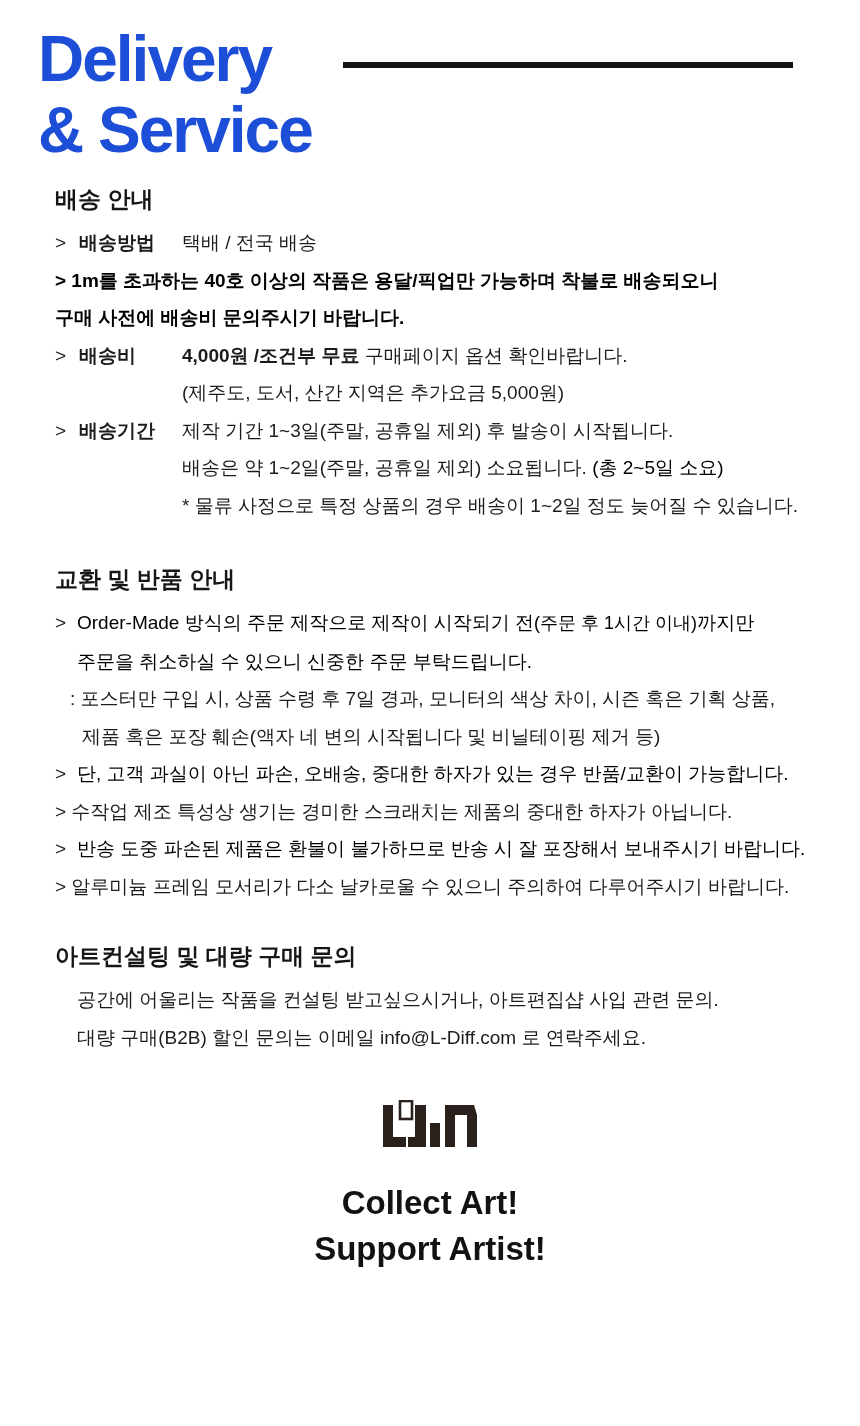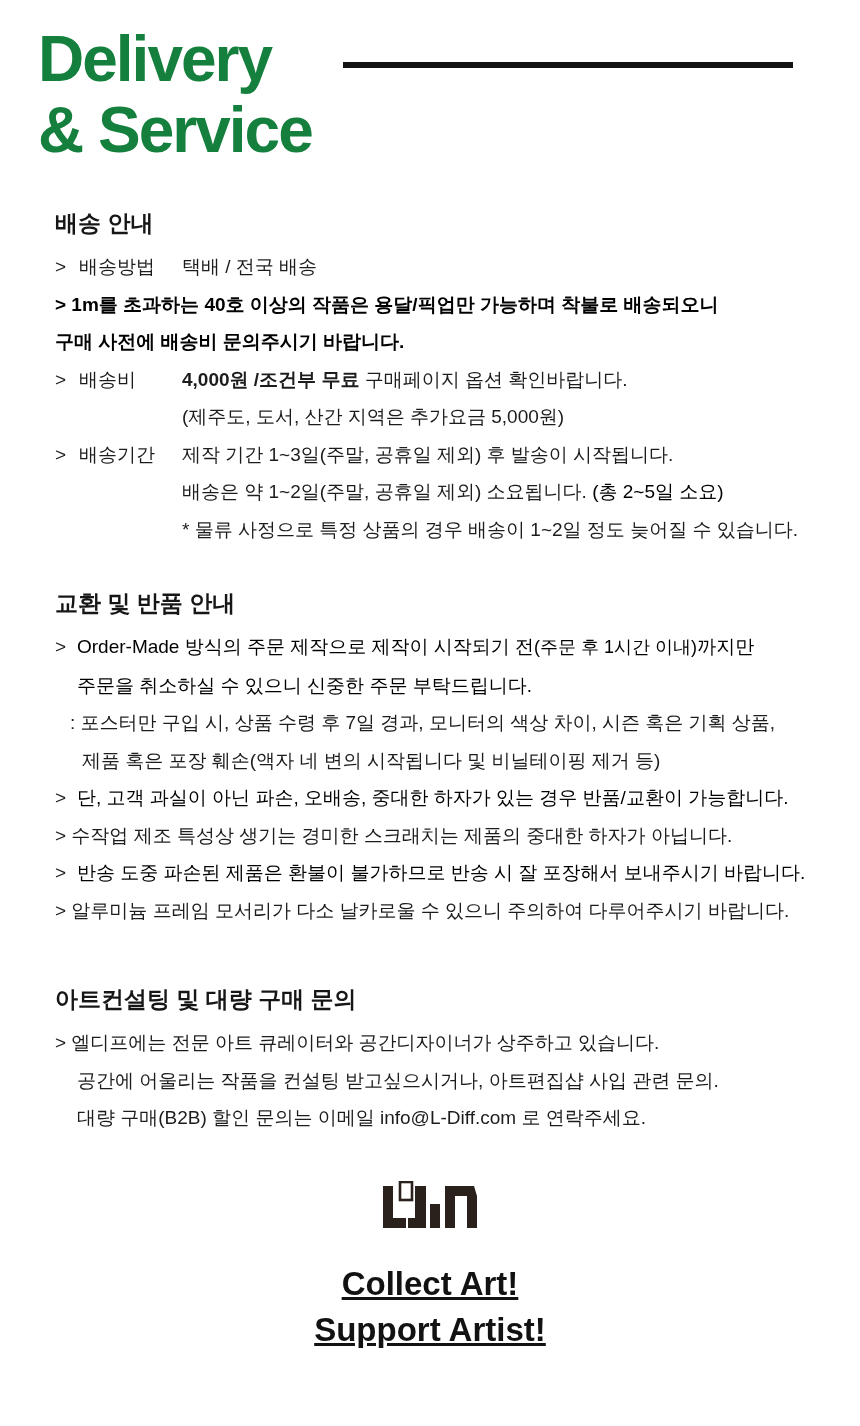--- a/index.html
+++ b/index.html
@@ -10,57 +10,57 @@
     width:860px; height:1426px;
     background:#ffffff;
     color:#1c1c1c;
     overflow:hidden;
   }
 
   
   .hdr { padding:24px 0 0 38px; }
   .hdr h1 {
     font-size:64px; line-height:71px; font-weight:800;
-    letter-spacing:-2px; color:#15803d;
+    letter-spacing:-2px; color:#1d4ed8;
   }
   .hdr h1 span { display:block; }
   .title-rule {
     position:absolute; left:343px; top:62px;
     width:450px; height:6px; background:#121212;
   }
 
   
   section { margin-left:55px; margin-right:40px; }
   h2 { font-size:23px; line-height:30px; font-weight:700; color:#161616; margin-bottom:10px; }
   .line { font-size:19px; line-height:37.5px; color:#1c1c1c; }
   .red  { color:#000000; }
   .bold { font-weight:700; }
   .small { font-size:18px; }
 
   
-  .ship { margin-top:42px; }
+  .ship { margin-top:18px; }
   .row { display:flex; }
   .row-label { flex:0 0 127px; display:flex; }
   .arrow { display:inline-block; width:24px; font-weight:400; }
-  .lbl { font-weight:400; }
+  .lbl { font-weight:700; }
   .row-value { flex:1; }
   .indent-val { margin-left:127px; }
 
   
   .returns { margin-top:40px; }
-  .consult { margin-top:55px; }
+  .consult { margin-top:36px; }
   .arrow2 { display:inline-block; width:22px; color:#1c1c1c; }
   .ind-22 { padding-left:22px; }
   .ind-15 { padding-left:15px; }
   .ind-27 { padding-left:27px; }
 
   
   footer { margin-top:44px; text-align:center; }
   .logo { display:inline-block; }
-  .slogan { margin-top:28px; font-size:33px; line-height:46px; font-weight:700; color:#121212;text-decoration:underline; }
+  .slogan { margin-top:28px; font-size:33px; line-height:46px; font-weight:700; color:#121212; }
   .slogan span { display:block; }
 </style>
 </head>
 <body>
 
 <div class="page">
 
   <div class="hdr">
     <h1>
       <span>Delivery</span>
@@ -121,21 +121,20 @@
     </p>
     <p class="line">&gt; 수작업 제조 특성상 생기는 경미한 스크래치는 제품의 중대한 하자가 아닙니다.</p>
     <p class="line">
       <span class="arrow2">&gt;</span><span class="red">반송 도중 파손된 제품은 환불이 불가하므로 반송 시 잘 포장해서 보내주시기 바랍니다.</span>
     </p>
     <p class="line">&gt; 알루미늄 프레임 모서리가 다소 날카로울 수 있으니 주의하여 다루어주시기 바랍니다.</p>
   </section>
 
   <section class="consult">
     <h2>아트컨설팅 및 대량 구매 문의</h2>
-    <p class="line">&gt; 엘디프에는 전문 아트 큐레이터와 공간디자이너가 상주하고 있습니다.</p>
     <p class="line ind-22">공간에 어울리는 작품을 컨설팅 받고싶으시거나, 아트편집샵 사입 관련 문의.</p>
     <p class="line ind-22">대량 구매(B2B) 할인 문의는 이메일 info@L-Diff.com 로 연락주세요.</p>
   </section>
 
   <footer>
     <span class="logo">
       <svg width="100" height="48" viewBox="0 0 100 48" xmlns="http://www.w3.org/2000/svg" fill="#2a211c">
         <rect x="3" y="5" width="10" height="42"></rect>
         <rect x="3" y="37" width="23" height="10"></rect>
         <rect x="20" y="1" width="12" height="18" fill="#ffffff" stroke="#2a211c" stroke-width="2.6"></rect>

